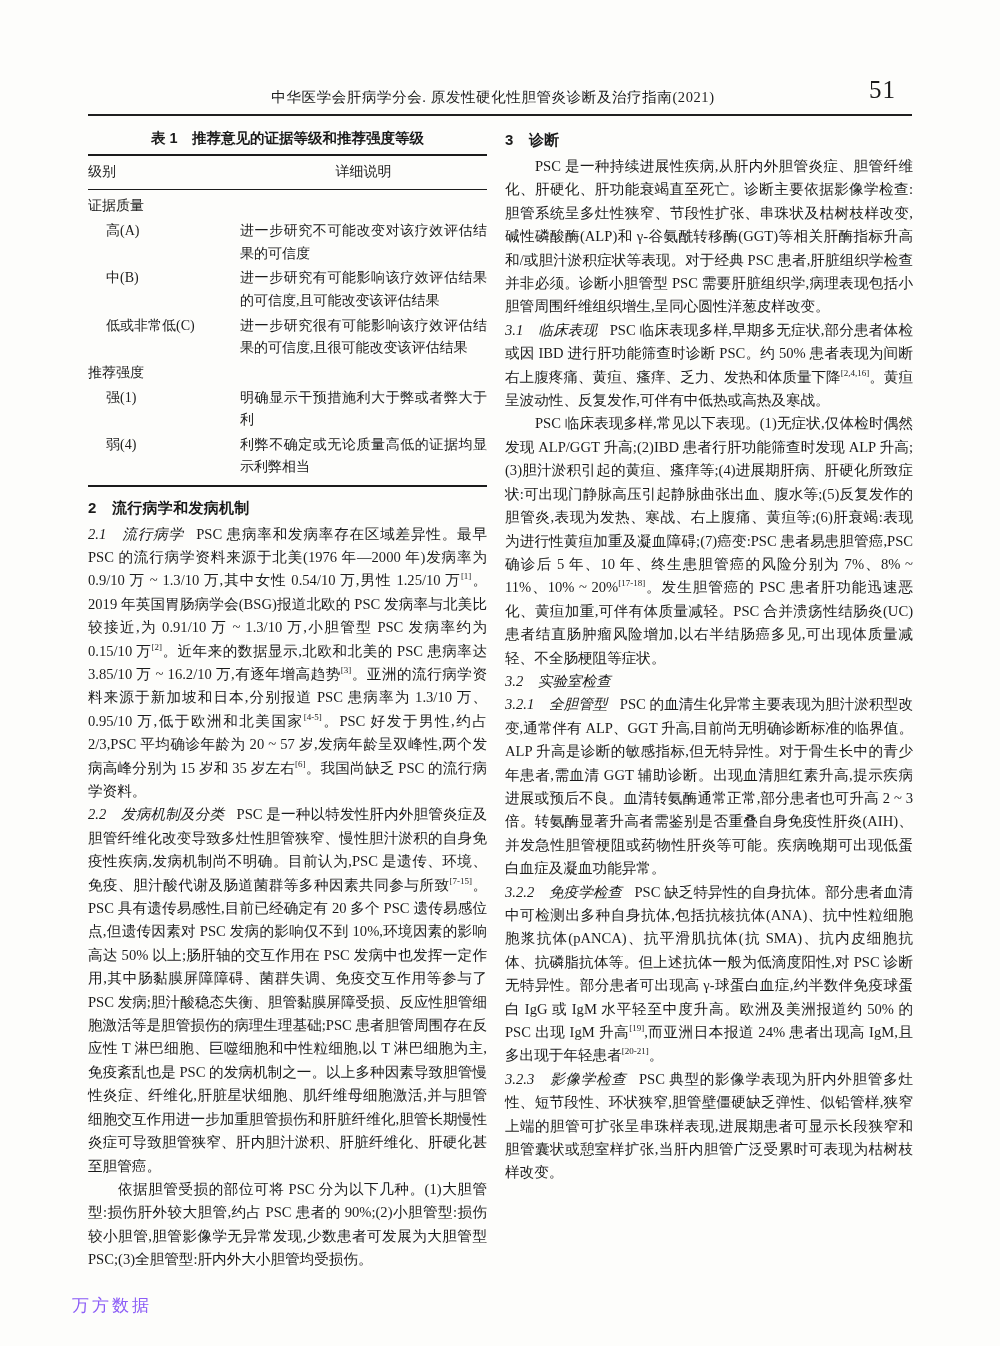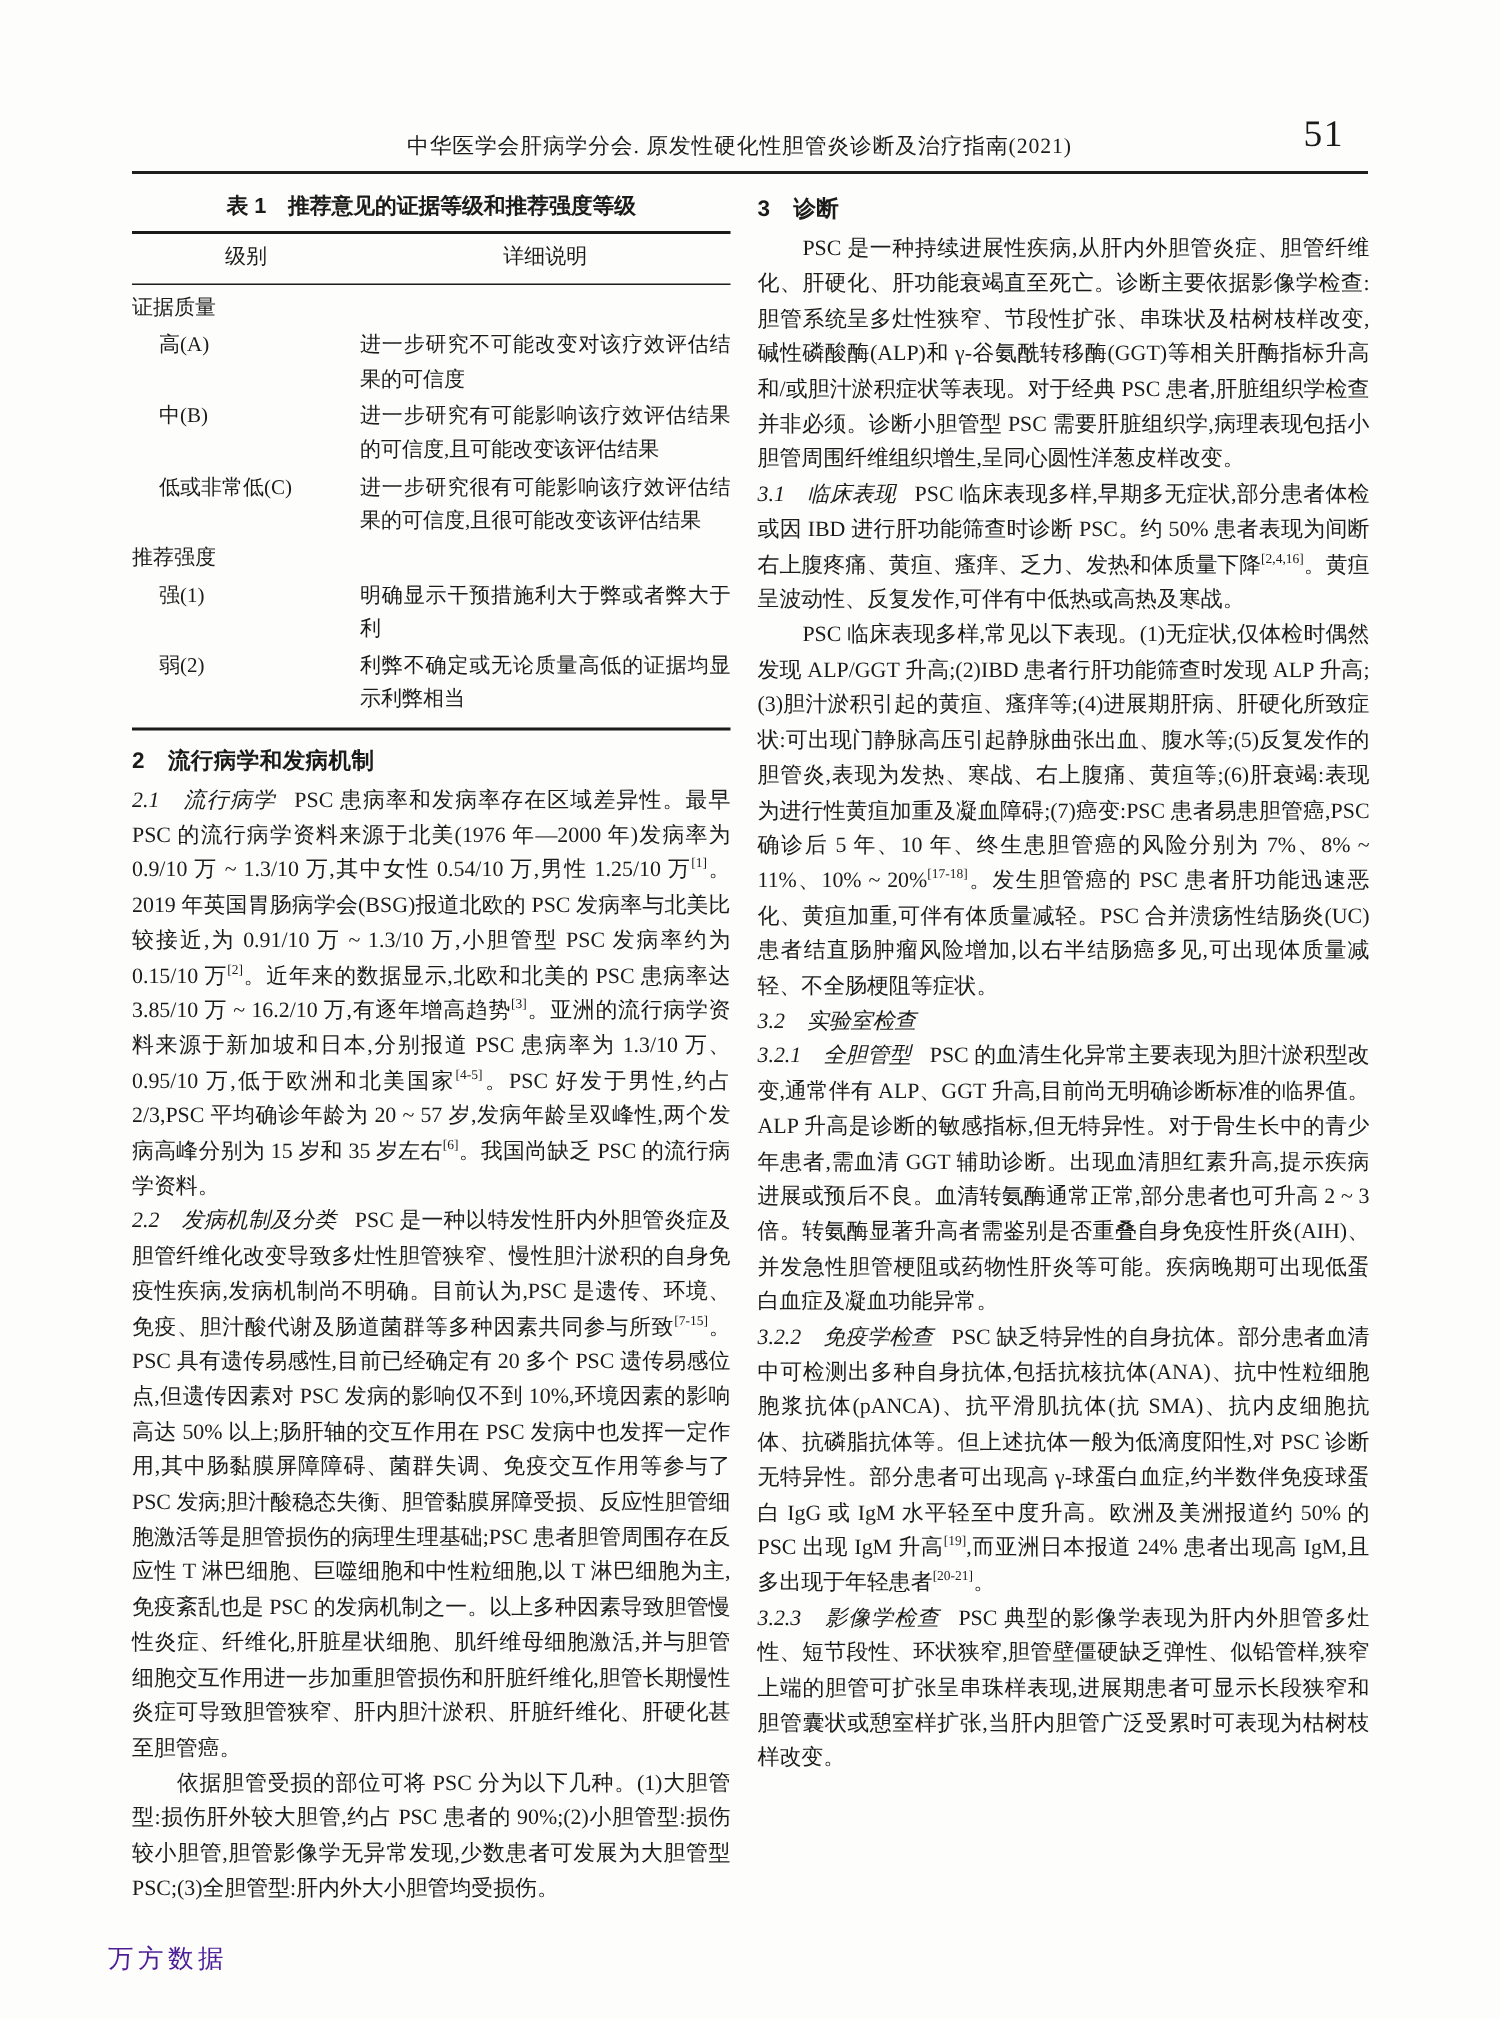--- a/index.html
+++ b/index.html
@@ -38,21 +38,21 @@
   }
   table.grade{
     width:100%;border-collapse:collapse;
     border-top:2px solid #1b1b1b;border-bottom:2px solid #1b1b1b;
   }
   table.grade td{font-size:14px;line-height:22.4px;vertical-align:top;}
   table.grade thead td{
     border-bottom:1.2px solid #1b1b1b;
     padding:5px 0 6px;
   }
-  td.level-h{text-align:center;}
+  td.level-h{text-align:left;}
   td.detail-h{text-align:center;}
   td.level{width:128px;padding:1.2px 6px 1.2px 18px;}
   td.level.group{padding-left:0;}
   td.detail{padding:1.2px 0;text-align:justify;}
   tbody tr:first-child td{padding-top:5px;}
   tbody tr:last-child td{padding-bottom:6px;}
   
   .sec-heading{
     font-family:"Liberation Sans","DejaVu Sans",sans-serif;
     font-size:15px;font-weight:bold;
@@ -65,21 +65,21 @@
   .para{
     margin:0;font-size:14.6px;line-height:23.4px;
     text-align:justify;
   }
   .para.indent{text-indent:2.05em;}
   .lead{font-style:italic;margin-right:0.85em;}
   sup{font-size:9px;line-height:0;vertical-align:super;}
   
   .watermark{
     position:absolute;left:72px;top:1294px;
-    font-size:17px;color:#4c1d95;letter-spacing:3px;
+    font-size:17px;color:#8b5cf6;letter-spacing:3px;
   }
 </style>
 </head>
 <body>
 
 <div class="page">
 
   <div class="page-header">
     <div class="journal-title">中华医学会肝病学分会. 原发性硬化性胆管炎诊断及治疗指南(2021)</div>
     <div class="page-number">51</div>
@@ -115,21 +115,21 @@
             </tr>
             <tr>
               <td class="level group">推荐强度</td>
               <td class="detail"></td>
             </tr>
             <tr>
               <td class="level">强(1)</td>
               <td class="detail">明确显示干预措施利大于弊或者弊大于利</td>
             </tr>
             <tr>
-              <td class="level">弱(2)</td>
+              <td class="level">弱(4)</td>
               <td class="detail">利弊不确定或无论质量高低的证据均显示利弊相当</td>
             </tr>
           </tbody>
       </table>
     </div>
     <div>
         <h2 class="sec-heading">2　流行病学和发病机制</h2>
         <p class="para"><span class="lead">2.1　流行病学</span>PSC 患病率和发病率存在区域差异性。最早 PSC 的流行病学资料来源于北美(1976 年—2000 年)发病率为 0.9/10 万 ~ 1.3/10 万,其中女性 0.54/10 万,男性 1.25/10 万<sup>[1]</sup>。2019 年英国胃肠病学会(BSG)报道北欧的 PSC 发病率与北美比较接近,为 0.91/10 万 ~ 1.3/10 万,小胆管型 PSC 发病率约为 0.15/10 万<sup>[2]</sup>。近年来的数据显示,北欧和北美的 PSC 患病率达 3.85/10 万 ~ 16.2/10 万,有逐年增高趋势<sup>[3]</sup>。亚洲的流行病学资料来源于新加坡和日本,分别报道 PSC 患病率为 1.3/10 万、0.95/10 万,低于欧洲和北美国家<sup>[4-5]</sup>。PSC 好发于男性,约占 2/3,PSC 平均确诊年龄为 20 ~ 57 岁,发病年龄呈双峰性,两个发病高峰分别为 15 岁和 35 岁左右<sup>[6]</sup>。我国尚缺乏 PSC 的流行病学资料。</p>
         <p class="para"><span class="lead">2.2　发病机制及分类</span>PSC 是一种以特发性肝内外胆管炎症及胆管纤维化改变导致多灶性胆管狭窄、慢性胆汁淤积的自身免疫性疾病,发病机制尚不明确。目前认为,PSC 是遗传、环境、免疫、胆汁酸代谢及肠道菌群等多种因素共同参与所致<sup>[7-15]</sup>。PSC 具有遗传易感性,目前已经确定有 20 多个 PSC 遗传易感位点,但遗传因素对 PSC 发病的影响仅不到 10%,环境因素的影响高达 50% 以上;肠肝轴的交互作用在 PSC 发病中也发挥一定作用,其中肠黏膜屏障障碍、菌群失调、免疫交互作用等参与了 PSC 发病;胆汁酸稳态失衡、胆管黏膜屏障受损、反应性胆管细胞激活等是胆管损伤的病理生理基础;PSC 患者胆管周围存在反应性 T 淋巴细胞、巨噬细胞和中性粒细胞,以 T 淋巴细胞为主,免疫紊乱也是 PSC 的发病机制之一。以上多种因素导致胆管慢性炎症、纤维化,肝脏星状细胞、肌纤维母细胞激活,并与胆管细胞交互作用进一步加重胆管损伤和肝脏纤维化,胆管长期慢性炎症可导致胆管狭窄、肝内胆汁淤积、肝脏纤维化、肝硬化甚至胆管癌。</p>
         <p class="para indent">依据胆管受损的部位可将 PSC 分为以下几种。(1)大胆管型:损伤肝外较大胆管,约占 PSC 患者的 90%;(2)小胆管型:损伤较小胆管,胆管影像学无异常发现,少数患者可发展为大胆管型 PSC;(3)全胆管型:肝内外大小胆管均受损伤。</p>

